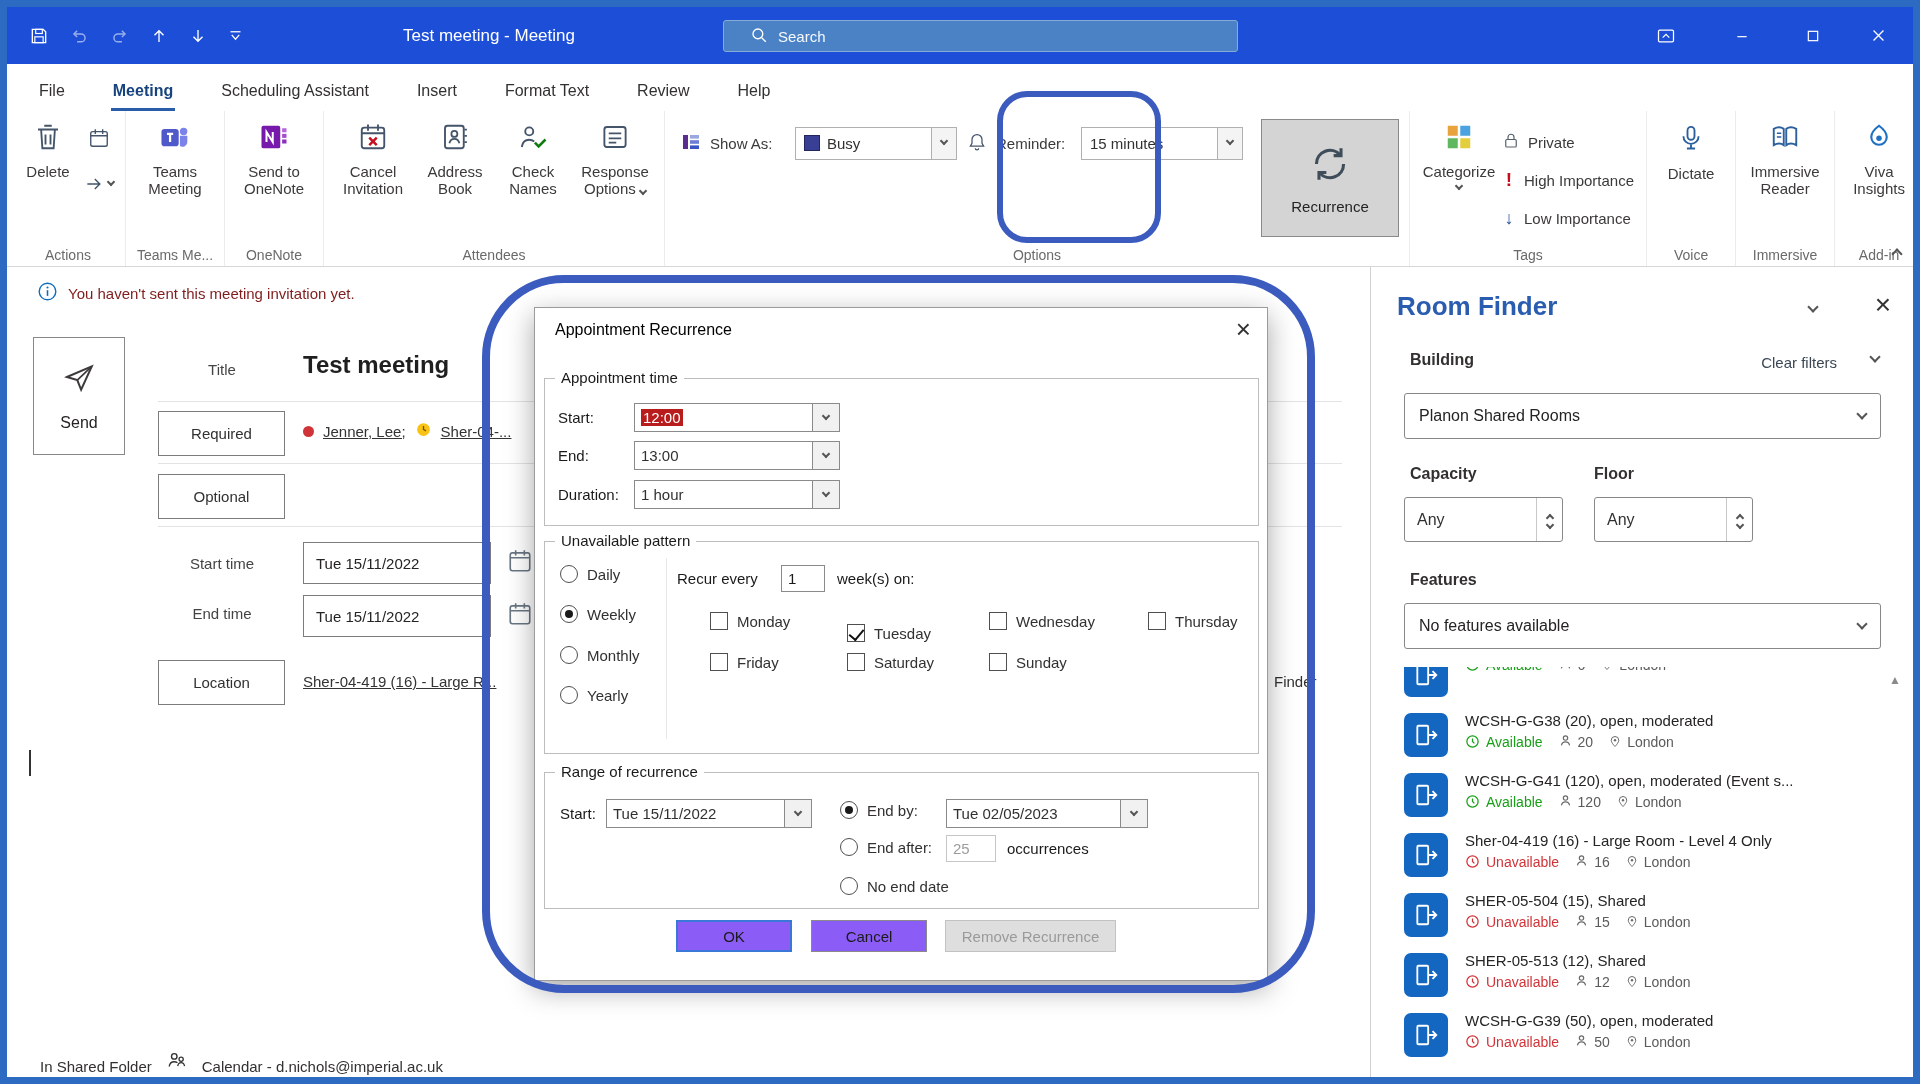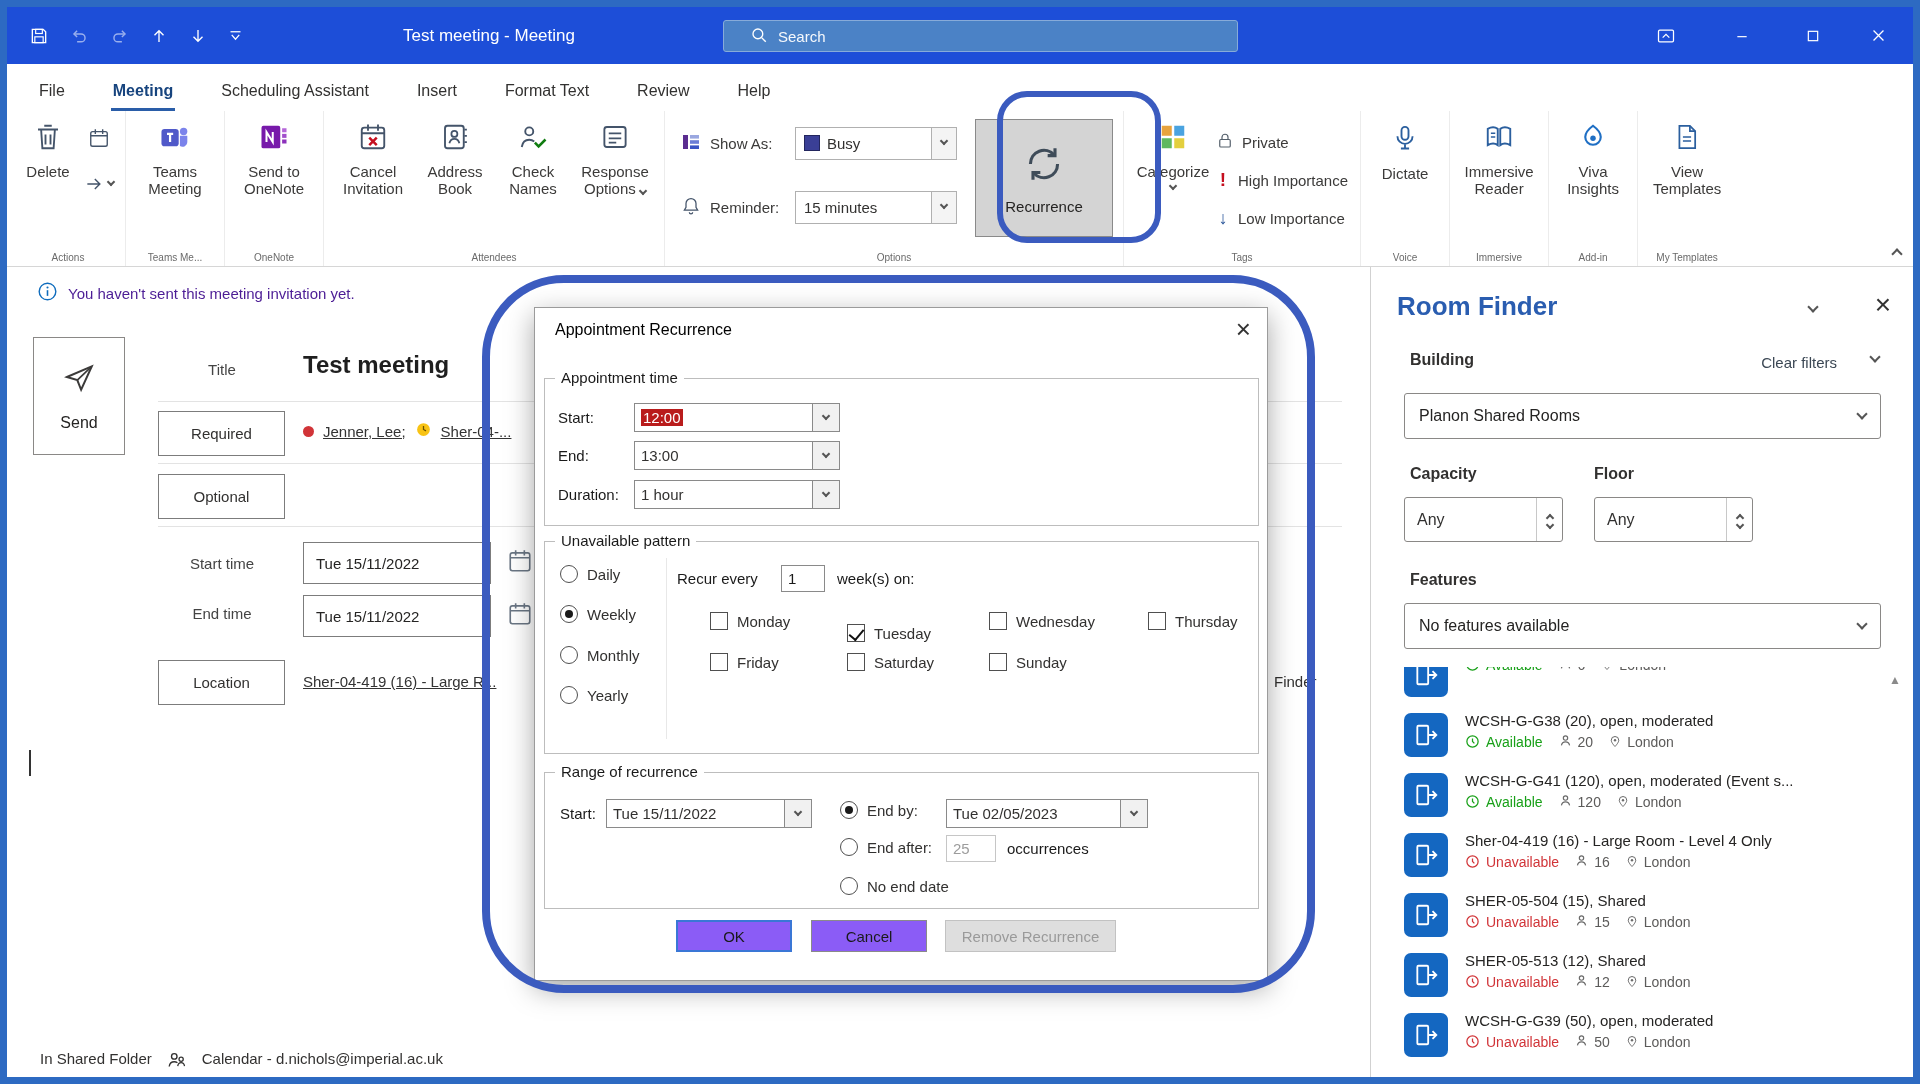--- a/index.html
+++ b/index.html
@@ -19,57 +19,57 @@
   .wc{position:absolute;top:0;width:58px;height:57px;display:flex;align-items:center;justify-content:center;}
 
   
   .tabs{position:absolute;left:0;top:57px;right:0;height:47px;background:#fff;display:flex;align-items:flex-end;gap:44px;padding:0 0 0 30px;font-size:16px;}
   .tab{padding:10px 2px 11px;color:#323130;white-space:nowrap;}
   .tab.active{color:#17447e;font-weight:700;border-bottom:3px solid #2a5da8;padding-bottom:8px;}
 
   
   .ribbon{position:absolute;left:0;top:104px;right:0;height:156px;background:#fff;border-bottom:1px solid #d6d6d6;display:flex;align-items:stretch;padding:0 4px;}
   .rgroup{position:relative;border-right:1px solid #ececec;padding:2px 6px 24px;display:flex;}
-  .glabel{position:absolute;bottom:3px;left:0;right:0;text-align:center;font-size:10px;color:#6a6a6a;white-space:nowrap;overflow:hidden;}
+  .glabel{position:absolute;bottom:3px;left:0;right:0;text-align:center;font-size:14px;color:#6a6a6a;white-space:nowrap;overflow:hidden;}
   .gcontent{display:flex;align-items:flex-start;}
   .bigbtn{width:86px;display:flex;flex-direction:column;align-items:center;gap:7px;padding-top:9px;font-size:15px;color:#3b3a39;text-align:center;line-height:1.18;cursor:default;}
   .bigbtn .lbl{white-space:normal;}
   .minicol{display:flex;flex-direction:column;align-items:center;gap:22px;padding-top:14px;width:40px;}
   .chev{display:inline-block;width:8px;height:8px;border-right:2px solid #555;border-bottom:2px solid #555;transform:rotate(45deg);margin-top:-4px;}
   .chev.sm{width:6px;height:6px;}
   .chev.up{transform:rotate(225deg);margin-top:3px;}
-  .optcol{display:flex;flex-direction:column;gap:28px;padding:12px 8px 0 10px;}
+  .optcol{display:flex;gap:10px;padding:12px 8px 0 10px;}
   .opt-row{display:flex;align-items:center;gap:9px;height:36px;}
   .optlbl{width:76px;color:#3b3a39;}
   .mini-combo{width:162px;height:33px;border:1px solid #b0b0b0;background:#fff;display:flex;align-items:center;position:relative;}
   .mini-combo .cval{flex:1;padding-left:8px;white-space:nowrap;display:flex;align-items:center;gap:7px;}
   .mini-combo .cbtn{width:25px;height:100%;border-left:1px solid #b0b0b0;background:#f4f4f4;display:flex;align-items:center;justify-content:center;}
   .swatch{width:16px;height:16px;background:#3a3f96;border:1px solid #23265e;display:inline-block;}
   .recur-btn{width:138px;height:118px;margin:6px 4px 0 10px;background:#d4d4d4;border:1px solid #8a8a8a;display:flex;flex-direction:column;align-items:center;justify-content:center;gap:9px;font-size:15px;color:#252423;}
   .tagcol{display:flex;flex-direction:column;padding-top:10px;}
   .tagrow{display:flex;align-items:center;gap:8px;height:38px;font-size:15px;color:#3b3a39;white-space:nowrap;padding-right:6px;}
   .bang{color:#c50f1f;font-weight:700;font-size:19px;width:14px;text-align:center;}
   .darr{color:#2b579a;font-weight:700;font-size:18px;width:14px;text-align:center;}
   .collapse-chev{position:absolute;right:12px;bottom:8px;}
 
   
   .form{position:absolute;left:0;top:260px;width:1363px;height:810px;background:#fff;}
   .abs{position:absolute;}
-  .info{position:absolute;left:30px;top:14px;display:flex;align-items:center;gap:10px;font-size:15px;color:#4c1d95;justify-content:space-between;}
+  .info{position:absolute;left:30px;top:14px;display:flex;align-items:center;gap:10px;font-size:15px;color:#7f1d1d;justify-content:space-between;}
   .sendbtn{position:absolute;left:26px;top:70px;width:92px;height:118px;border:1px solid #8a8886;display:flex;flex-direction:column;align-items:center;justify-content:center;gap:16px;font-size:16px;color:#252423;background:#fff;}
   .flabel{position:absolute;width:110px;text-align:center;font-size:15px;color:#444;}
   .fbtn{position:absolute;left:151px;width:127px;height:45px;border:1px solid #7c7c7c;background:#fff;display:flex;align-items:center;justify-content:center;font-size:15px;color:#323130;}
   .fline{position:absolute;left:151px;width:1184px;border-top:1px solid #e3e3e3;}
   .title-val{position:absolute;left:296px;top:84px;font-size:24px;font-weight:600;color:#1f1f1f;}
   .datebox{position:absolute;left:296px;width:188px;height:42px;border:1px solid #7c7c7c;display:flex;align-items:center;padding-left:12px;font-size:15px;color:#252423;background:#fff;}
   .ulink{text-decoration:underline;color:#333;}
   .req-row{position:absolute;left:296px;top:154px;display:flex;align-items:center;gap:9px;font-size:15px;}
   .dot{width:11px;height:11px;border-radius:50%;background:#d13438;display:inline-block;}
   .caret{position:absolute;left:22px;top:483px;width:2px;height:26px;background:#333;}
-  .statusline{position:absolute;left:33px;top:783px;display:flex;align-items:flex-start;gap:14px;font-size:15px;color:#323130;}
+  .statusline{position:absolute;left:33px;top:783px;display:flex;align-items:flex-end;gap:14px;font-size:15px;color:#323130;}
 
   
   .panel{position:absolute;left:1363px;top:260px;right:0;bottom:0;background:#fff;border-left:1px solid #d1d1d1;}
   .rf-title{position:absolute;left:26px;top:24px;font-size:26px;font-weight:600;color:#2a5db0;}
   .plabel{position:absolute;font-size:16px;font-weight:700;color:#323130;}
   .pselect{position:absolute;height:46px;border:1px solid #8a8886;border-radius:3px;background:#fff;display:flex;align-items:center;padding:0 14px;font-size:16px;color:#252423;justify-content:space-between;}
   .spin{position:absolute;height:45px;width:159px;border:1px solid #8a8886;border-radius:3px;background:#fff;display:flex;align-items:stretch;font-size:16px;}
   .spin .sval{flex:1;display:flex;align-items:center;padding-left:12px;}
   .spin .scol{width:26px;border-left:1px solid #c8c8c8;display:flex;flex-direction:column;align-items:center;justify-content:center;gap:5px;}
   .rlist{position:absolute;left:0;top:400px;right:0;height:400px;overflow:hidden;}

